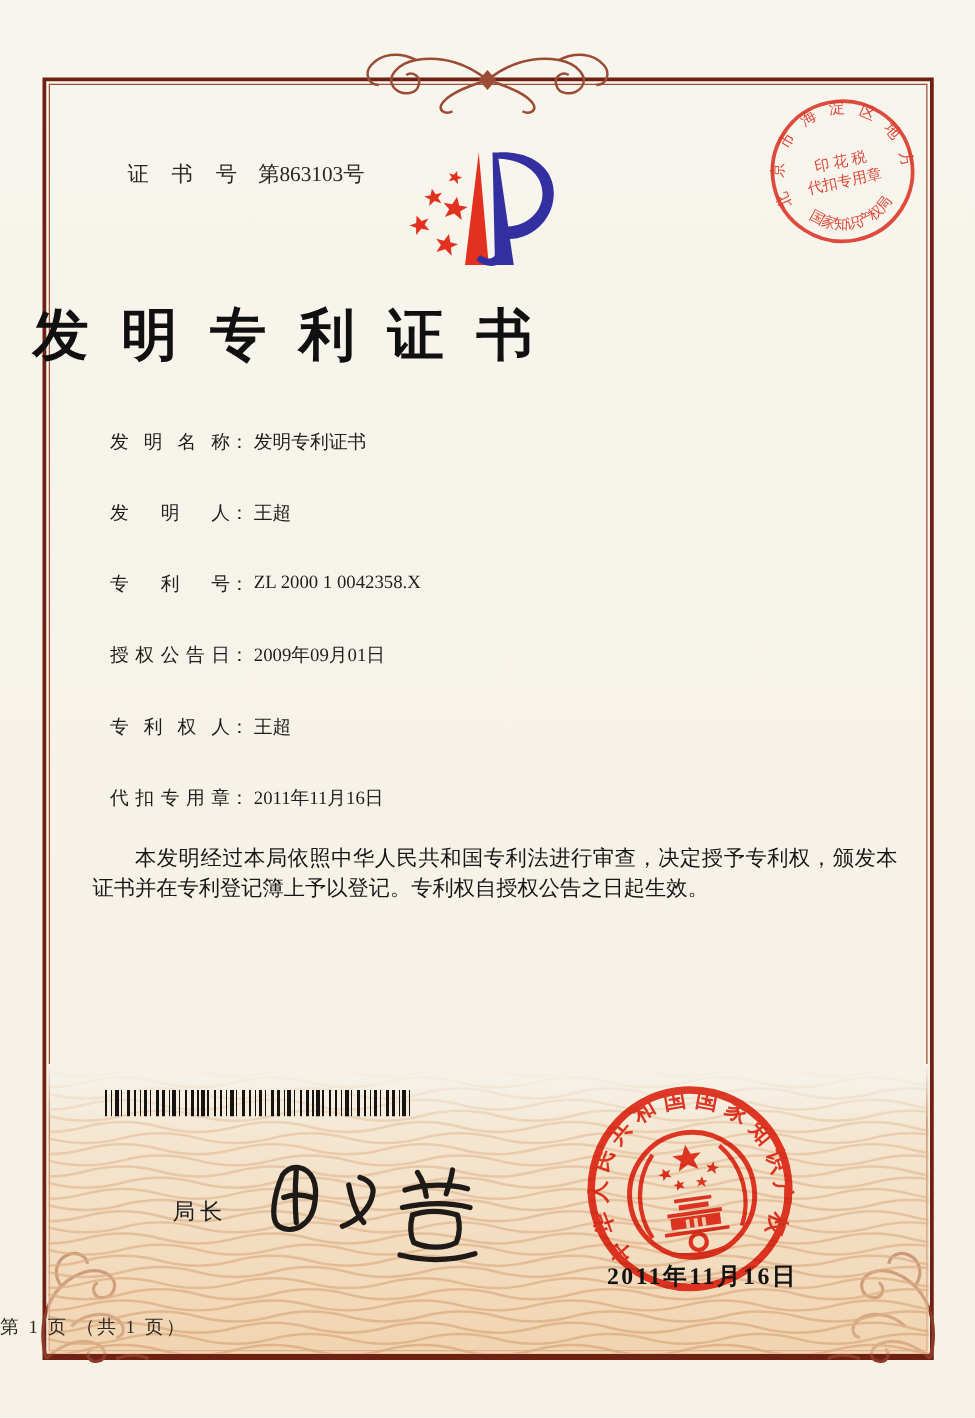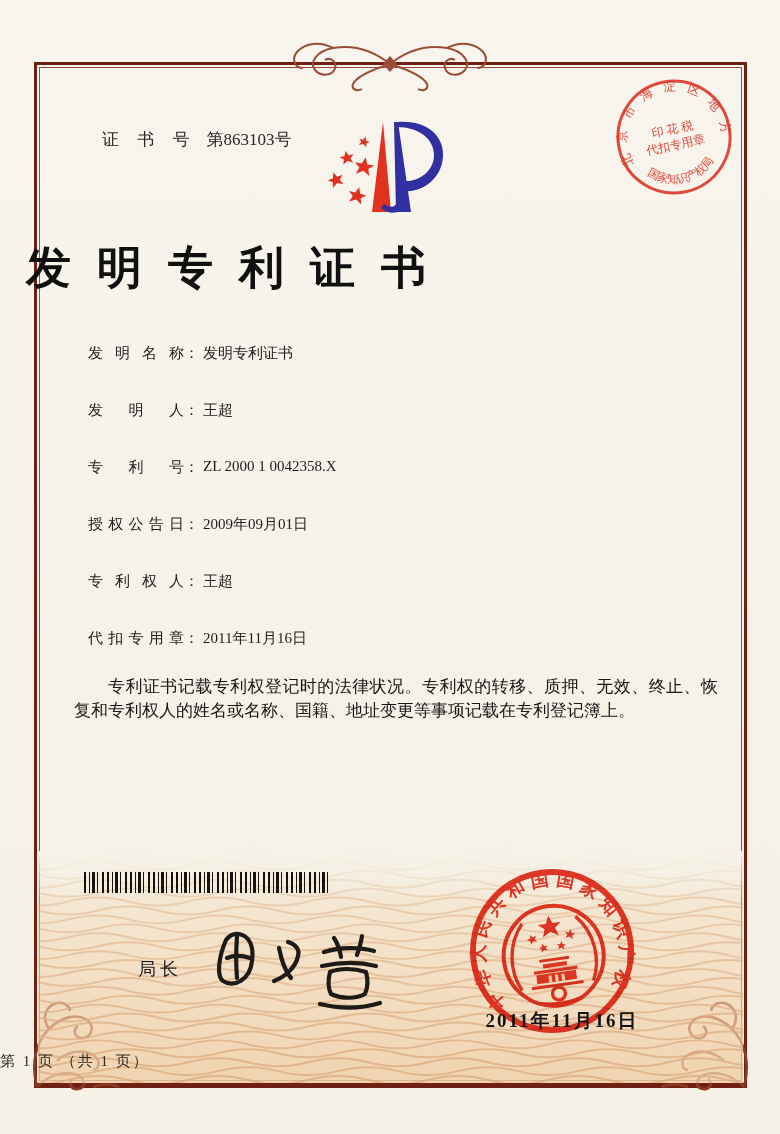--- a/index.html
+++ b/index.html
@@ -162,21 +162,21 @@
       <span>王超</span>
   </div>
   <div class="field">
     <span class="field-label">代扣专用章</span>
       <span class="field-colon">：</span>
       <span>2011年11月16日</span>
   </div>
 </div>
 
 <div class="body-text">
-  <p>专利证书记载专利权登记时的法律状况。专利权的转移、质押、无效、终止、恢复和专利权人的姓名或名称、国籍、地址变更等事项记载在专利登记簿上。</p>
+  <p>本发明经过本局依照中华人民共和国专利法进行审查，决定授予专利权，颁发本证书并在专利登记簿上予以登记。专利权自授权公告之日起生效。</p>
 </div>
 
 <div class="waves">
   <svg viewBox="0 0 705 234" preserveAspectRatio="none">
     <defs>
       <path id="wv" d="M-60 0 Q -30 -8 0 0 T 60 0 T 120 0 T 180 0 T 240 0 T 300 0 T 360 0 T 420 0 T 480 0 T 540 0 T 600 0 T 660 0 T 720 0 T 780 0" fill="none" stroke="#ddae83" stroke-width="2"></path>
     </defs>
     <use href="#wv" y="6" opacity="0.30"></use>
       <use href="#wv" y="15" x="-30" opacity="0.32"></use>
     <use href="#wv" y="24" opacity="0.35"></use>

